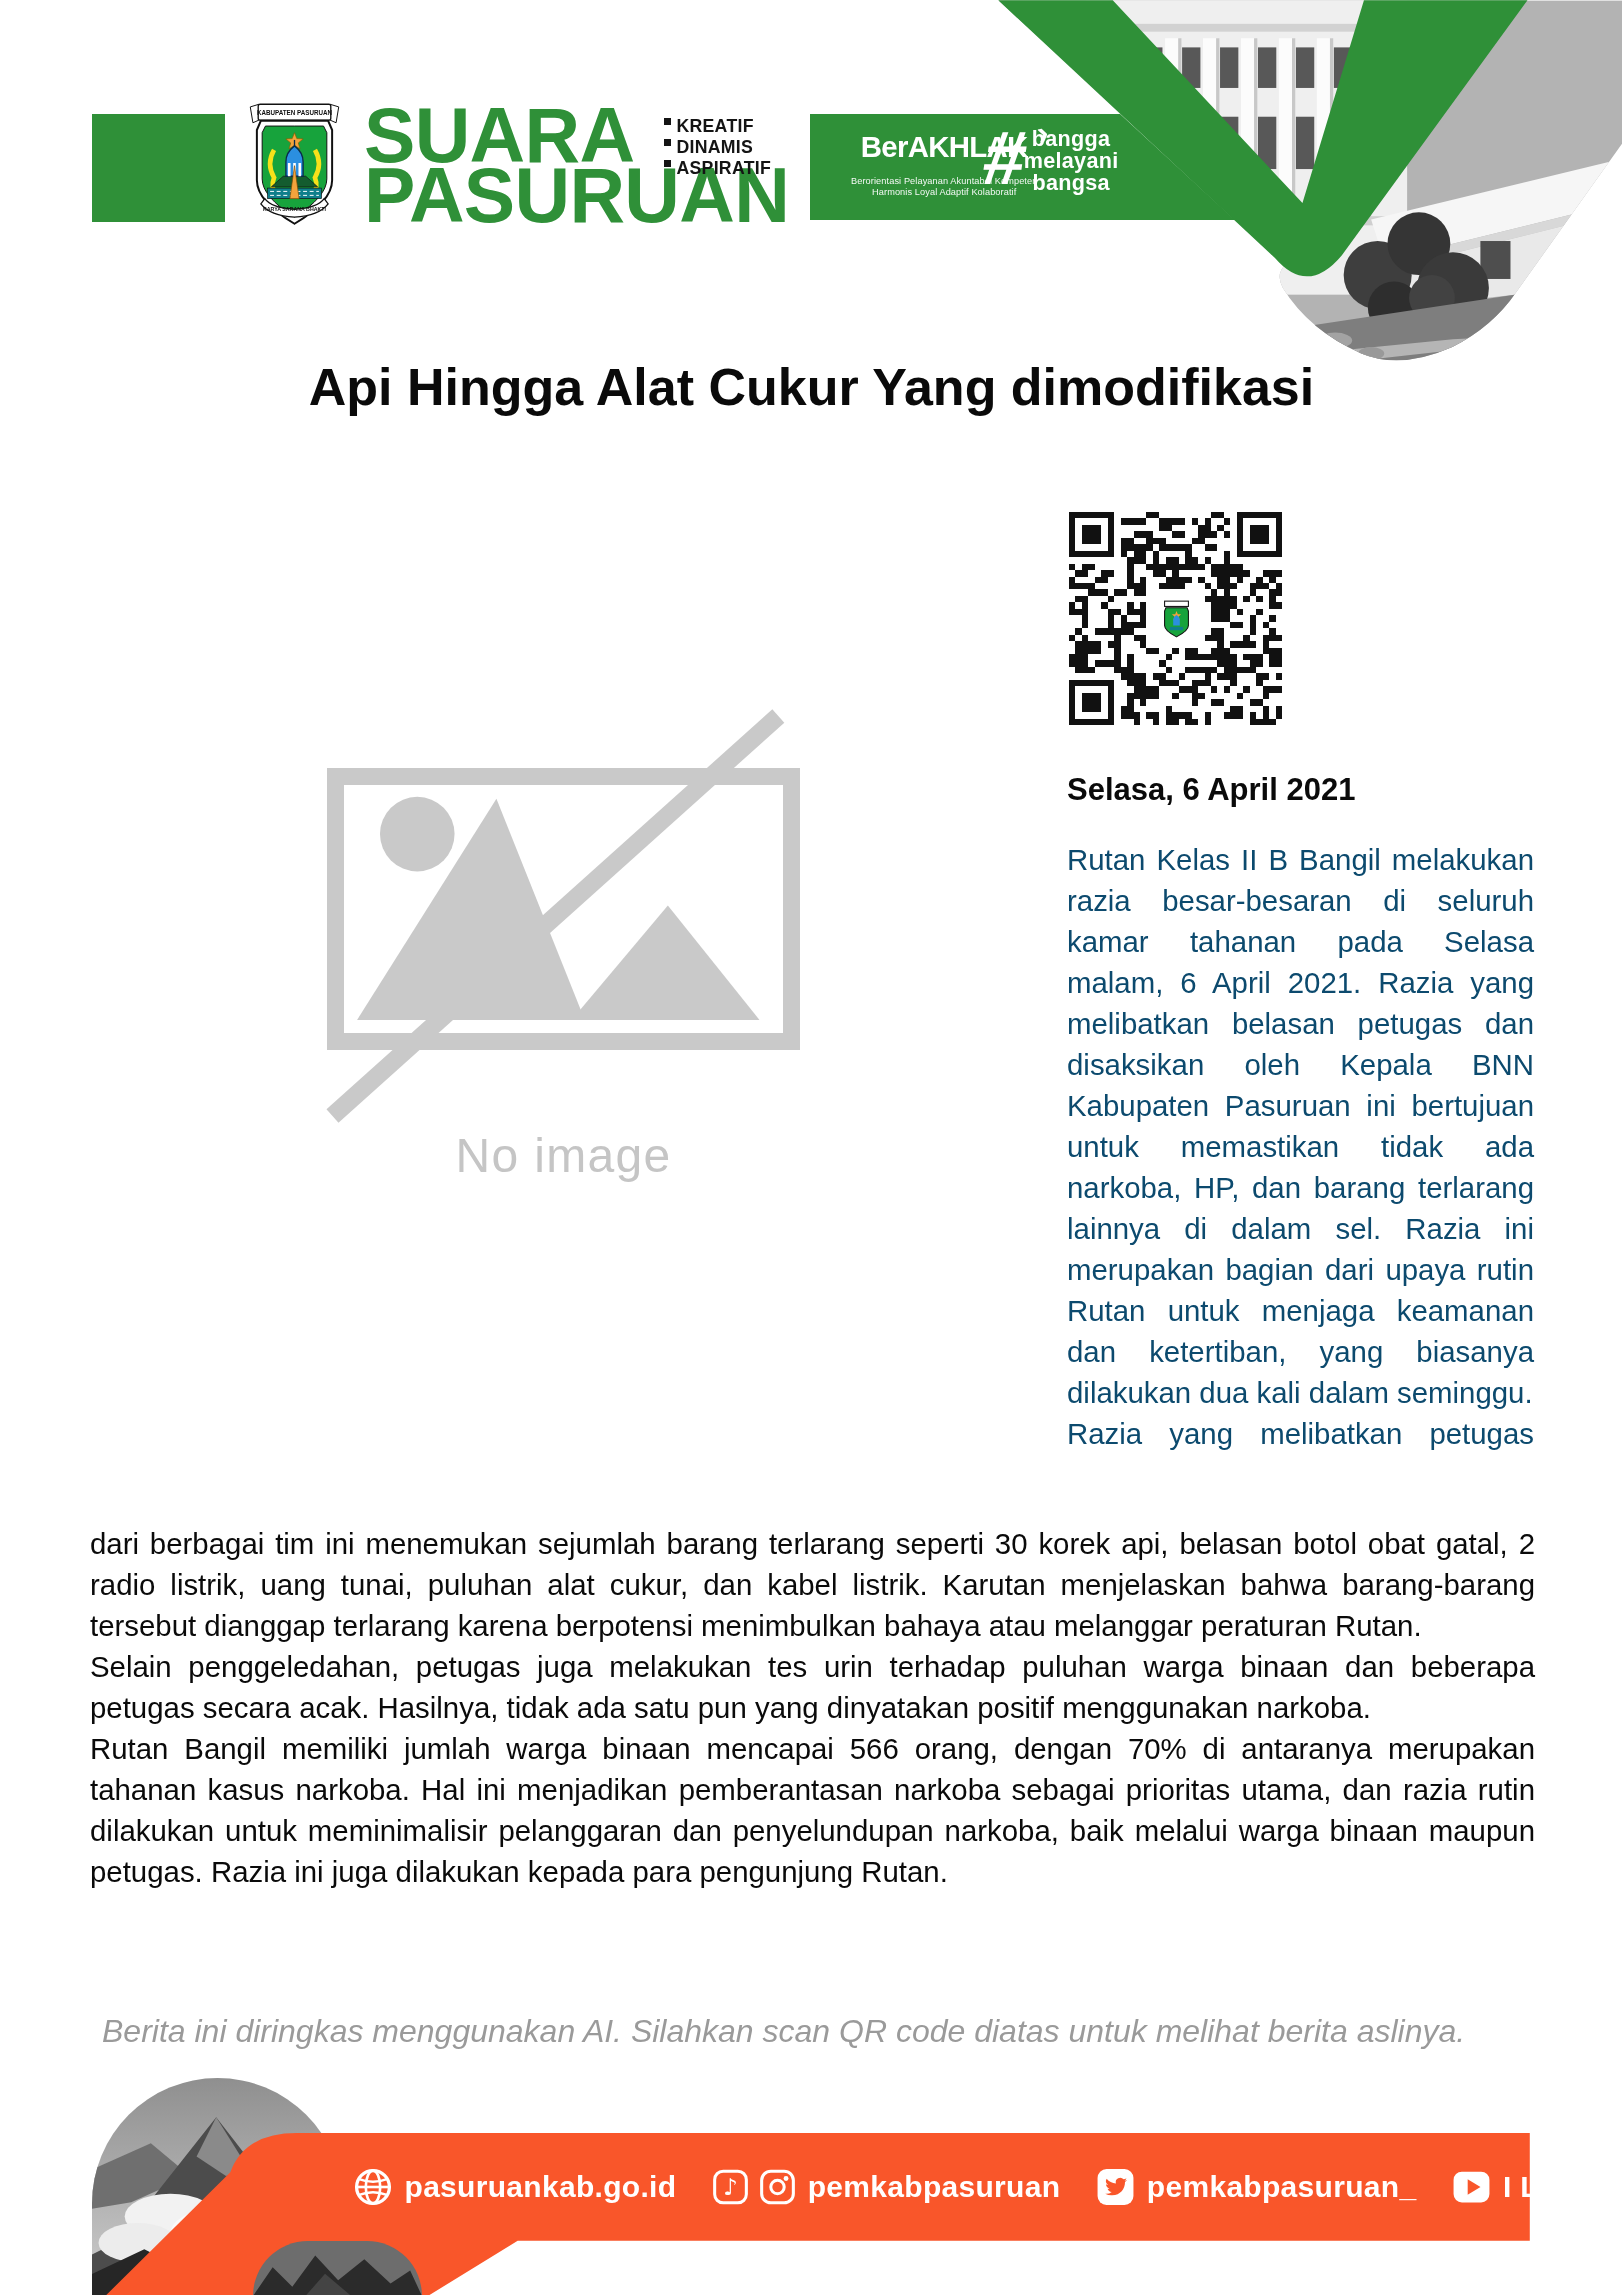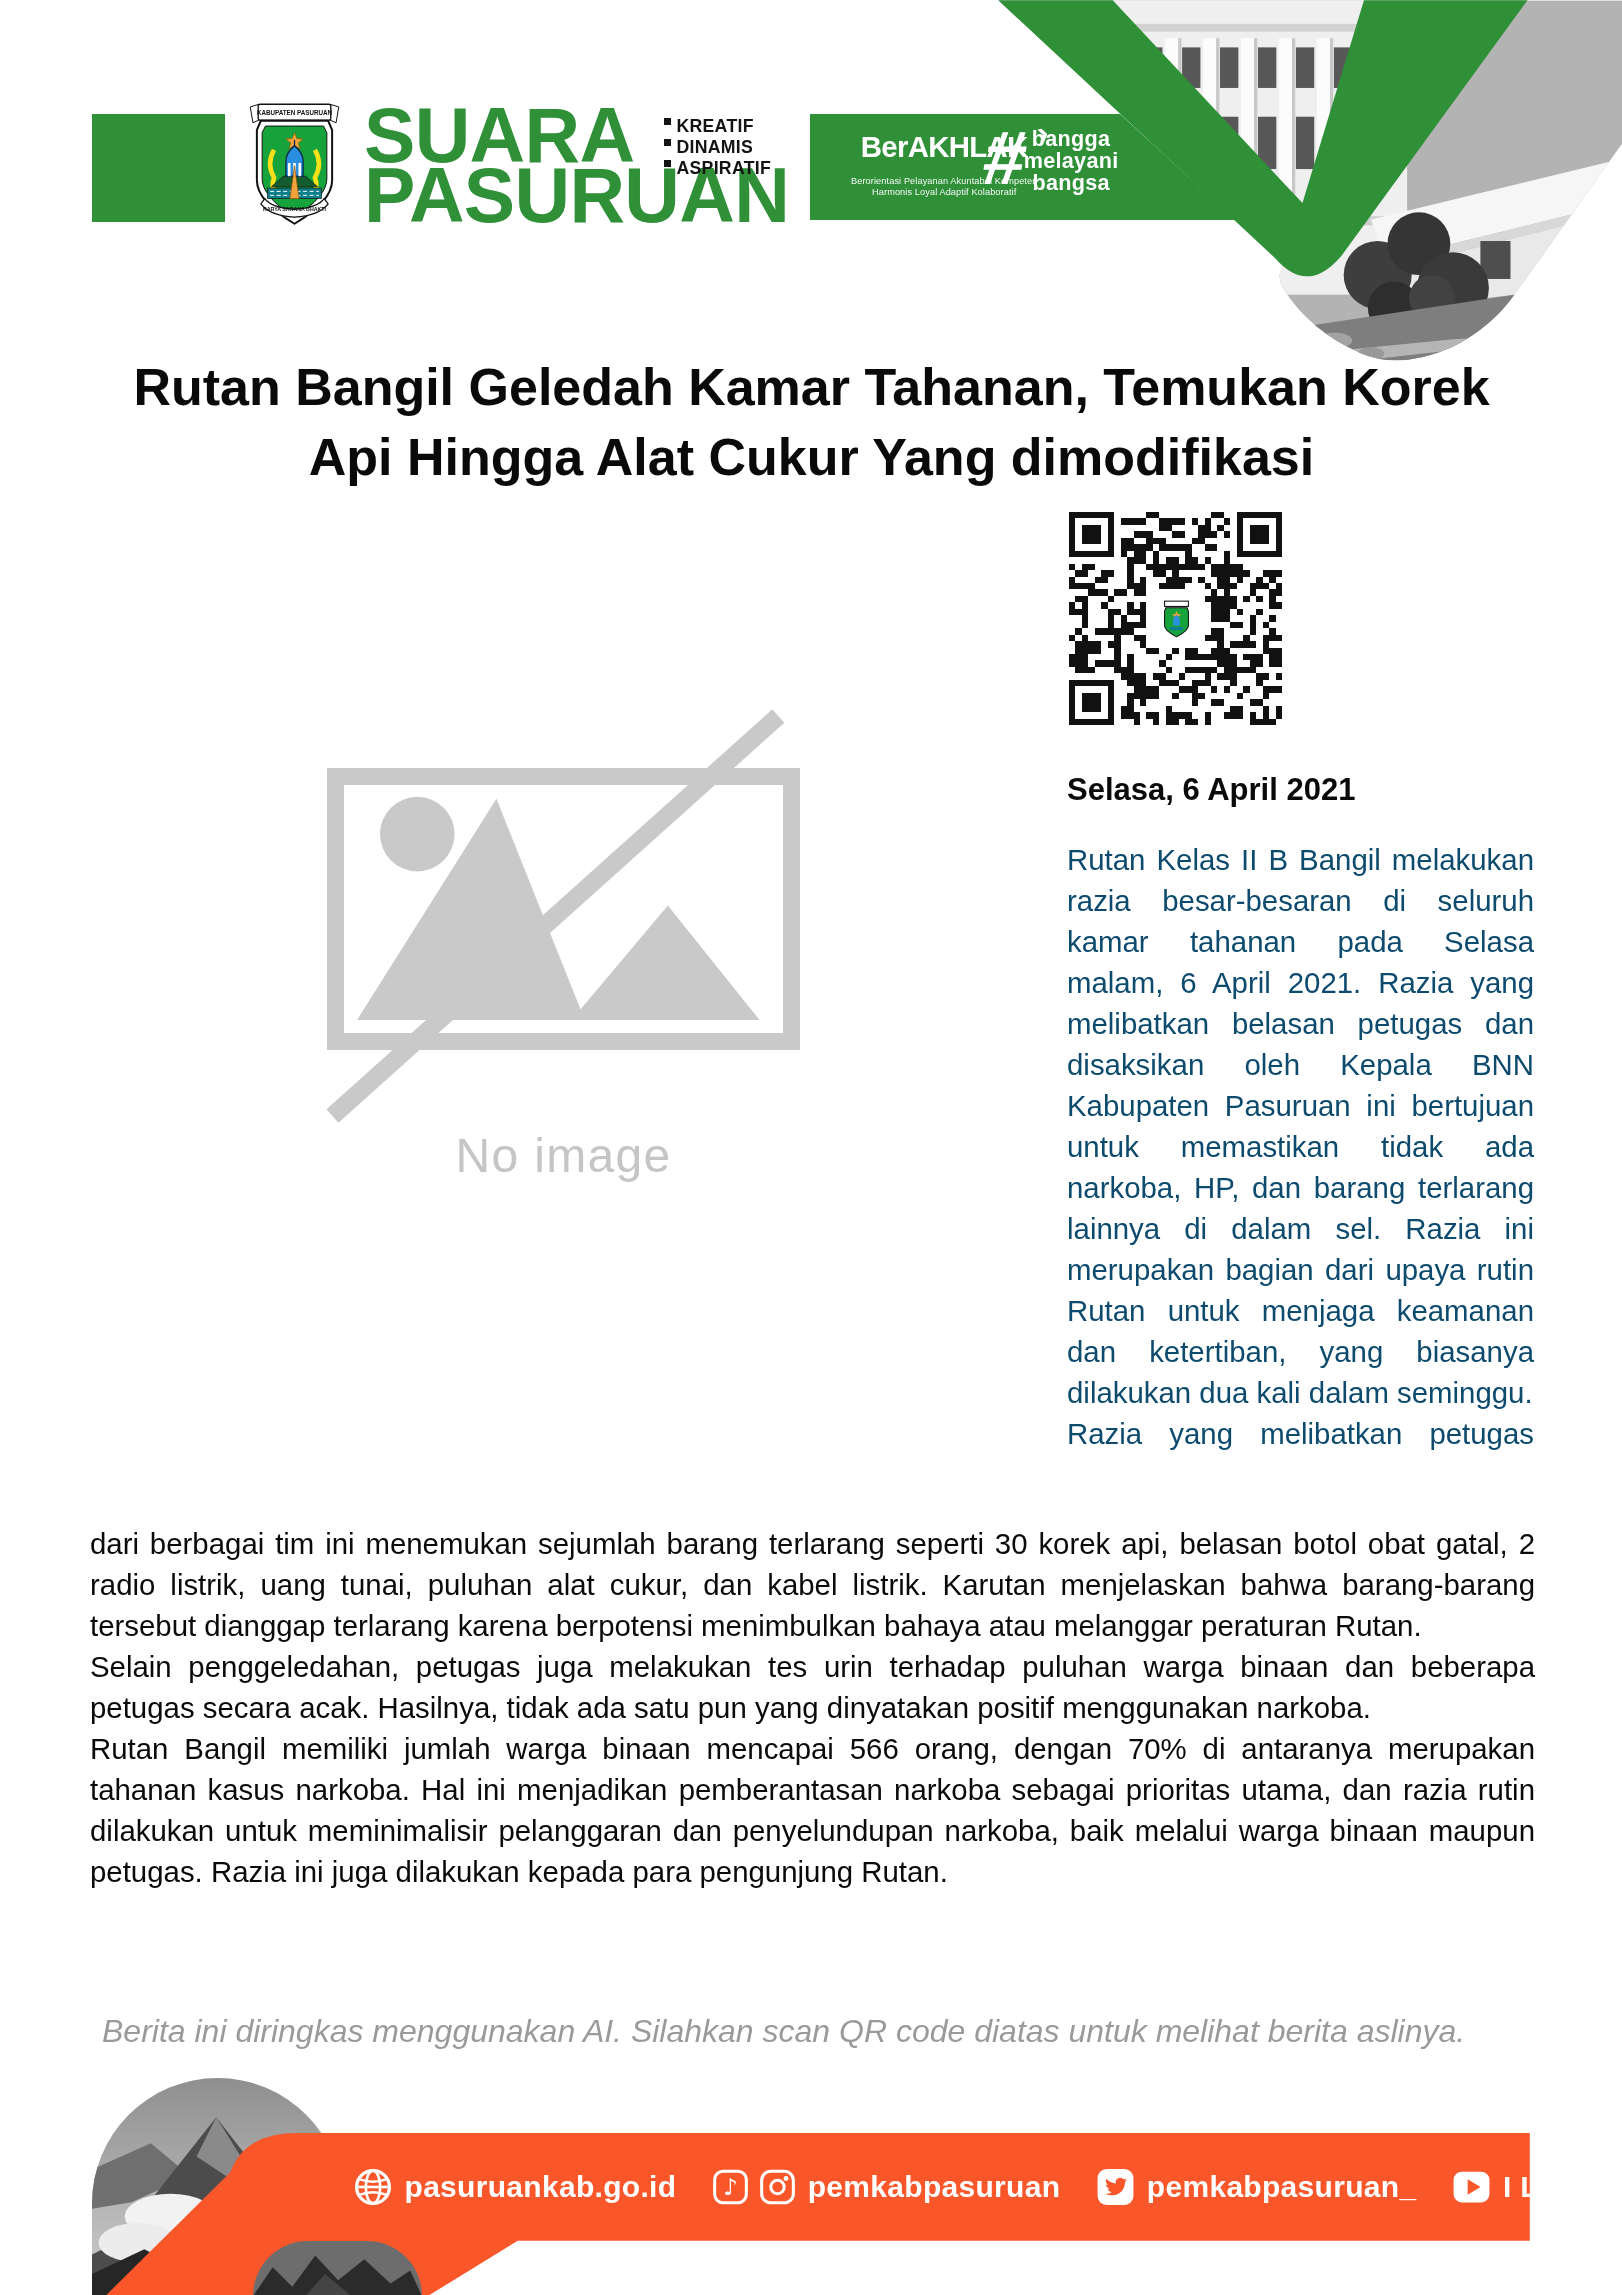--- a/index.html
+++ b/index.html
@@ -179,21 +179,20 @@
       <div class="hash-sym">#</div>
       <div class="hash-words">
         <div class="hash-word">bangga</div>
         <div class="hash-word">melayani</div>
         <div class="hash-word">bangsa</div>
       </div>
     </div>
   </div>
 
   <div class="abs headline">
-    <div>Rutan Bangil Geledah Kamar Tahanan, Temukan Korek</div>
     <div>Api Hingga Alat Cukur Yang dimodifikasi</div>
   </div>
 
   <svg class="abs qr" viewBox="0 0 33 33" shape-rendering="crispEdges">
     <rect x="0" y="0" width="33" height="33" fill="#fff"></rect>
     <g fill="#111">
       <rect x="0" y="0" width="7" height="7"></rect>
         <rect x="26" y="0" width="7" height="7"></rect>
         <rect x="0" y="26" width="7" height="7"></rect>
     </g>

